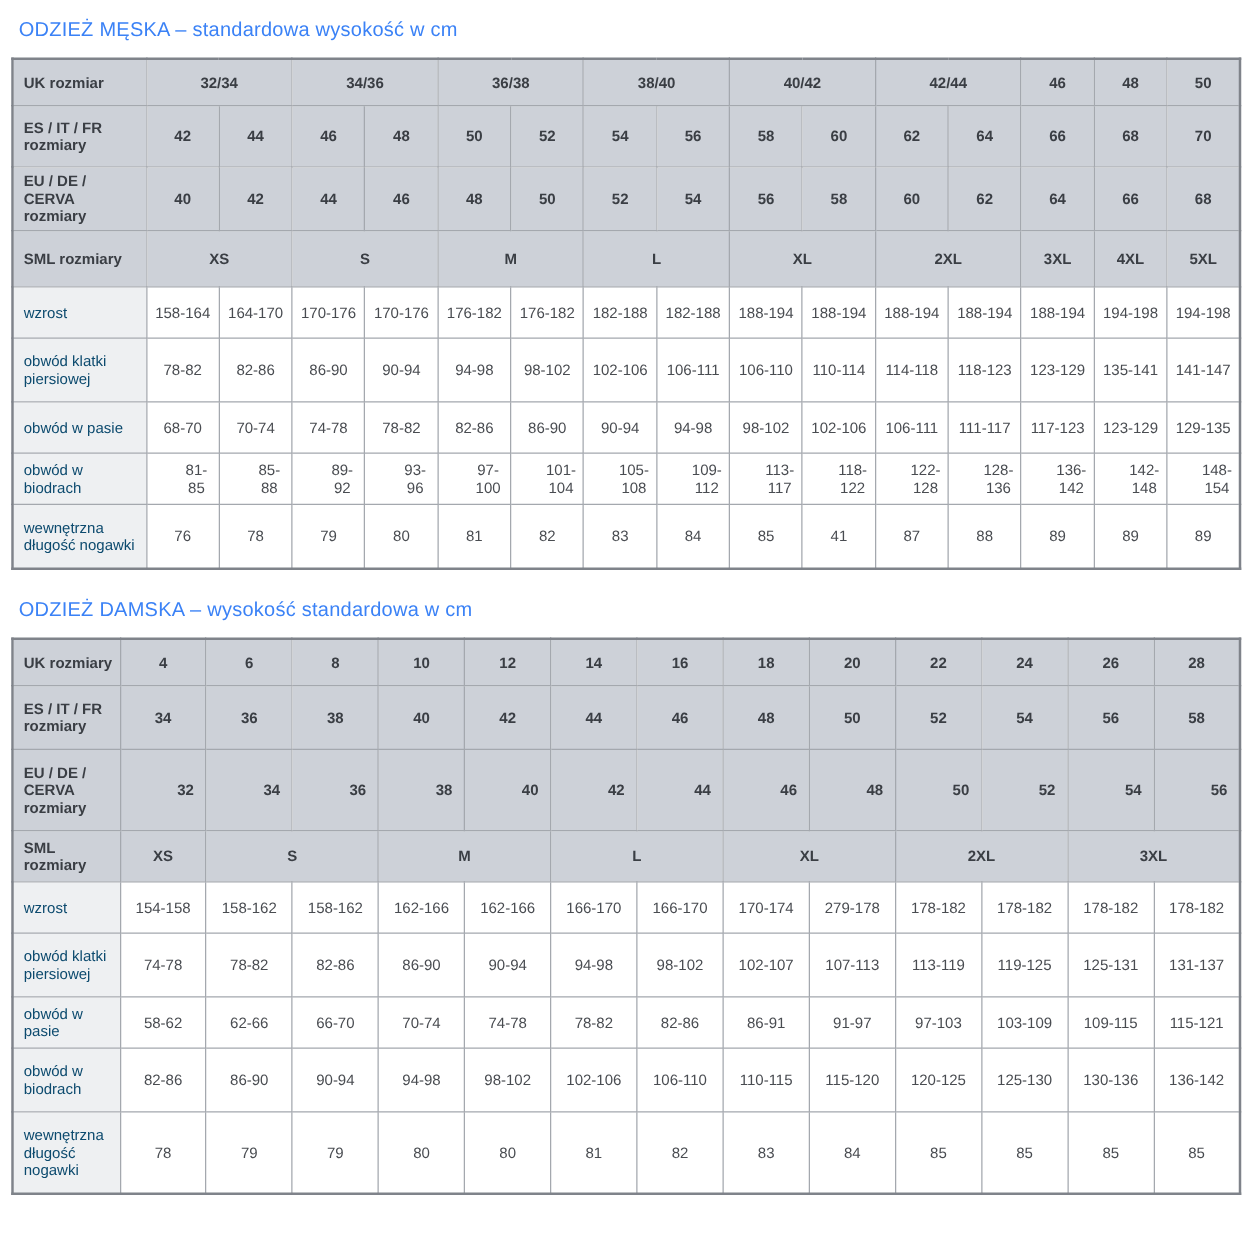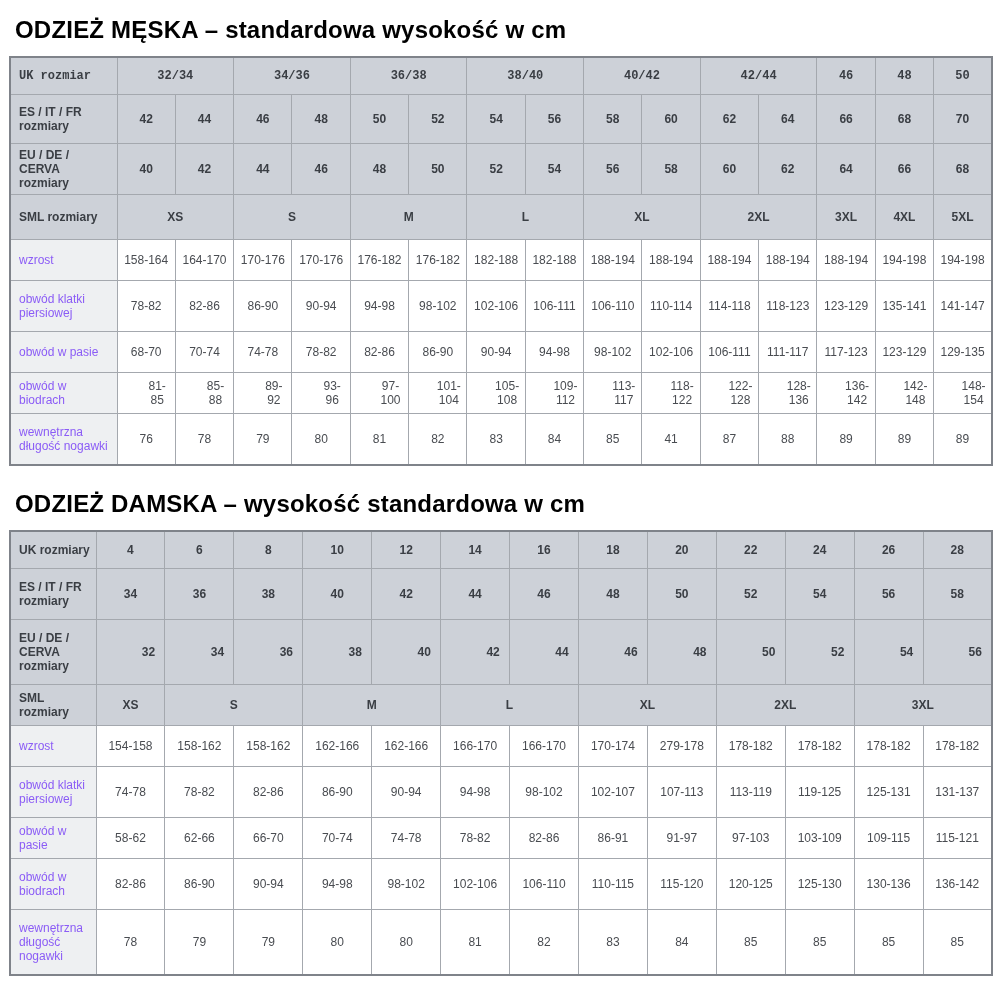--- a/index.html
+++ b/index.html
@@ -8,23 +8,23 @@
     background: #ffffff;
     font-family: "Liberation Sans", sans-serif;
     color: #3c4045;
   }
   .page {
     width: 1000px;
     box-sizing: border-box;
     padding: 4px 7px 8px 9px;
   }
   .section-title {
-    font-size: 24px;
-    font-weight: 700;
-    color: #000000;
+    font-size: 16px;
+    font-weight: 400;
+    color: #3b82f6;
     margin: 12px 0 12px 6px;
     letter-spacing: 0.2px;
   }
   .section-title.second {
     margin-top: 24px;
   }
   table.size-table {
     border-collapse: collapse;
     table-layout: fixed;
     width: 984px;
@@ -44,32 +44,32 @@
     color: #3a3e44;
   }
   td.row-label-cell {
     text-align: left !important;
     padding-left: 8px !important;
     padding-right: 4px !important;
   }
   tr.body-row td.row-label-cell {
     background: var(--label-bg, #eef0f2);
     font-weight: 400;
-    color: #8b5cf6;
+    color: #0c4a6e;
   }
   tr.body-row td.value-cell {
     background: #ffffff;
     font-weight: 400;
     color: #494c51;
   }
   
   #table-men col.label-col   { width: 107px; }
   #table-women col.label-col { width: 86px; }
   
-  #table-men tr:nth-child(1) td { height: 32px; font-family: Liberation Mono, monospace; }
+  #table-men tr:nth-child(1) td { height: 32px; }
   #table-men tr:nth-child(2) td { height: 44px; }
   #table-men tr:nth-child(3) td { height: 46px; }
   #table-men tr:nth-child(4) td { height: 40px; }
   #table-men tr:nth-child(5) td { height: 36px; }
   #table-men tr:nth-child(6) td { height: 46px; }
   #table-men tr:nth-child(7) td { height: 36px; }
   #table-men tr:nth-child(8) td { height: 36px; padding-left: 25px; }
   #table-men tr:nth-child(9) td { height: 46px; }
   
   #table-women tr:nth-child(1) td { height: 32px; }

